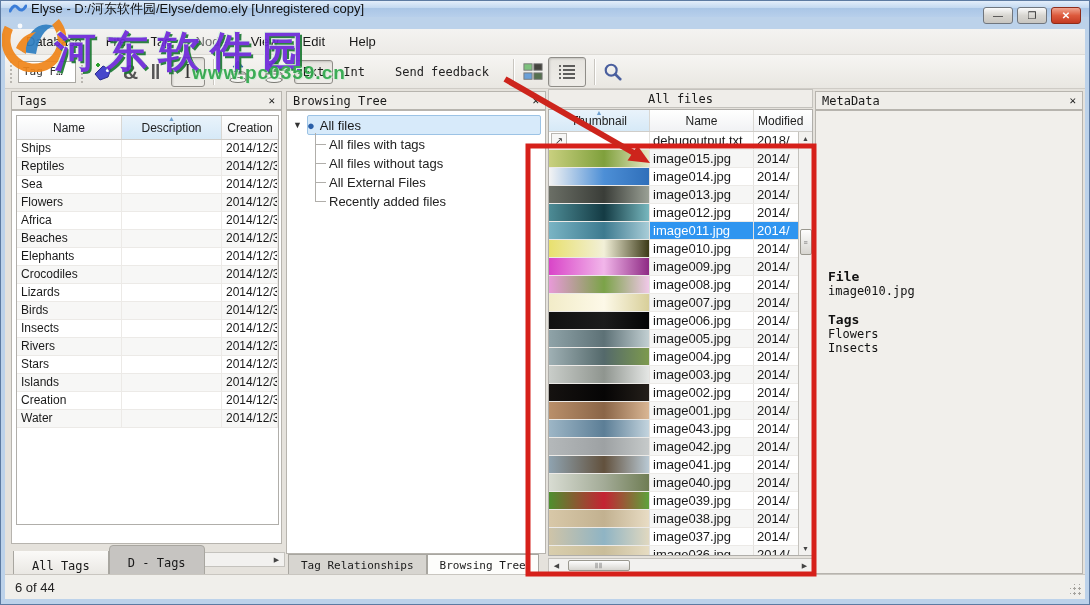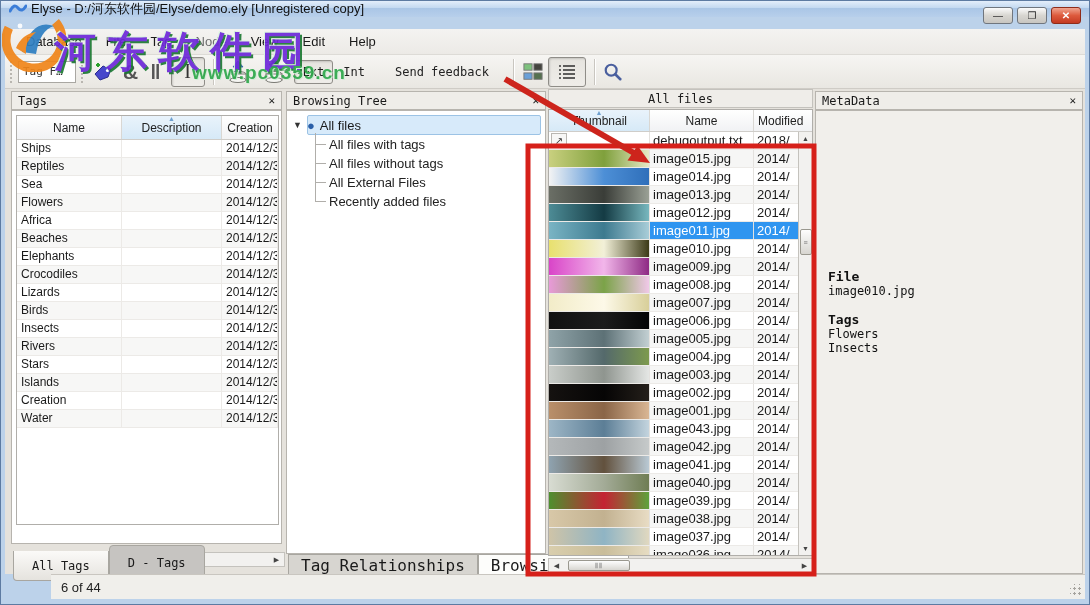--- a/index.html
+++ b/index.html
@@ -69,21 +69,21 @@
   #tree-body { left:281px; top:21px; width:260px; height:444px; }
   .tree-root { position:relative; margin:4px 2px 0 2px; height:20px; display:flex; align-items:center; }
   .tree-root .sel { position:absolute; left:18px; right:2px; top:0; bottom:0; background:#d7eafa; border:1px solid #9cc3e5; border-radius:2px; }
   .tw { position:relative; display:flex; align-items:center; gap:5px; padding-left:4px; font-size:13px; }
   .tri { font-size:9px; color:#333; } .bullet { color:#2b5fa8; font-size:13px; }
   .tree-children { position:relative; margin-left:24px; }
   .tree-vline { position:absolute; left:4px; top:-2px; bottom:9px; width:1px; background:#b0aeaa; }
   .tree-child { position:relative; height:19px; display:flex; align-items:center; padding-left:18px; font-size:13px; color:#222; }
   .tree-child::before { content:""; position:absolute; left:4px; top:9px; width:11px; height:1px; background:#b0aeaa; }
   #tree-tabs { left:283px; top:465px; }
-  .tab-s2 { height:23px; padding:0 12px; display:flex; align-items:center; font-size:16px; border:1px solid #a8a6a0; background:#d7d5d0; }
+  .tab-s2 { height:23px; padding:0 12px; display:flex; align-items:center; font-size:11px; border:1px solid #a8a6a0; background:#d7d5d0; }
   .tab-s2.active { background:#fdfdfb; }
 
   
   #files-title { left:543px; top:0px; width:265px; justify-content:center; border:1px solid #c4c2bd; background:#efede9;}
   #files-body { left:543px; top:20px; width:265px; height:447px; border:1px solid #b0aeaa; }
   #files-head { display:flex; height:22px; background:linear-gradient(#ffffff,#f1f2f4); border-bottom:1px solid #cfcdc9; }
   #files-rows { position:absolute; left:0; top:22px; right:14px; bottom:0; overflow:hidden; }
   .frow { display:flex; height:18px; border-bottom:1px solid #eceae7; background:#fff; }
   .frow:nth-child(even){ background:#f6f6f5; }
   .fthumb { width:101px; flex:0 0 auto; border-right:1px solid #e3e1de; position:relative; }
@@ -101,21 +101,21 @@
 
   
   #meta-header { left:810px; top:2px; width:268px; }
   #meta-body { left:810px; top:21px; width:268px; height:464px; background:#f1efeb; }
   #meta-content { position:absolute; left:12px; top:158px; font-family:"DejaVu Sans Mono", monospace; font-size:12px; color:#111; }
   #meta-content .h { font-weight:bold; font-size:13px; }
   #meta-content .gap { height:14px; }
 
   
   #statusbar { position:absolute; left:4px; right:4px; bottom:5px; height:25px; background:#f0efeb; border-top:1px solid #c9c6c0;
-    display:flex; align-items:center; padding:0 10px; font-size:13px; color:#222;margin-left:46px; }
+    display:flex; align-items:center; padding:0 10px; font-size:13px; color:#222; }
   #resize-grip { position:absolute; right:3px; bottom:3px; width:12px; height:12px;
     background-image:radial-gradient(#a5a39e 1.2px, transparent 1.4px); background-size:5px 5px; background-position:bottom right; }
 
   
   #watermark { position:absolute; left:0; top:6px; z-index:40; pointer-events:none; opacity:.92; }
   #wm-text { position:absolute; left:54px; top:18px; font-size:42px; font-weight:bold; letter-spacing:10px; color:#6d28d9;
     text-shadow:-1px -1px 0 #d8f5de, 2px 2px 0 #1d7a33; white-space:nowrap; }
   #wm-url { position:absolute; left:192px; top:56px; font-size:19px; font-weight:bold; color:#2ea84b; letter-spacing:1px;
     text-shadow:1px 1px 0 #cdeed4; }
   #wm-logo { position:absolute; left:2px; top:2px; }

